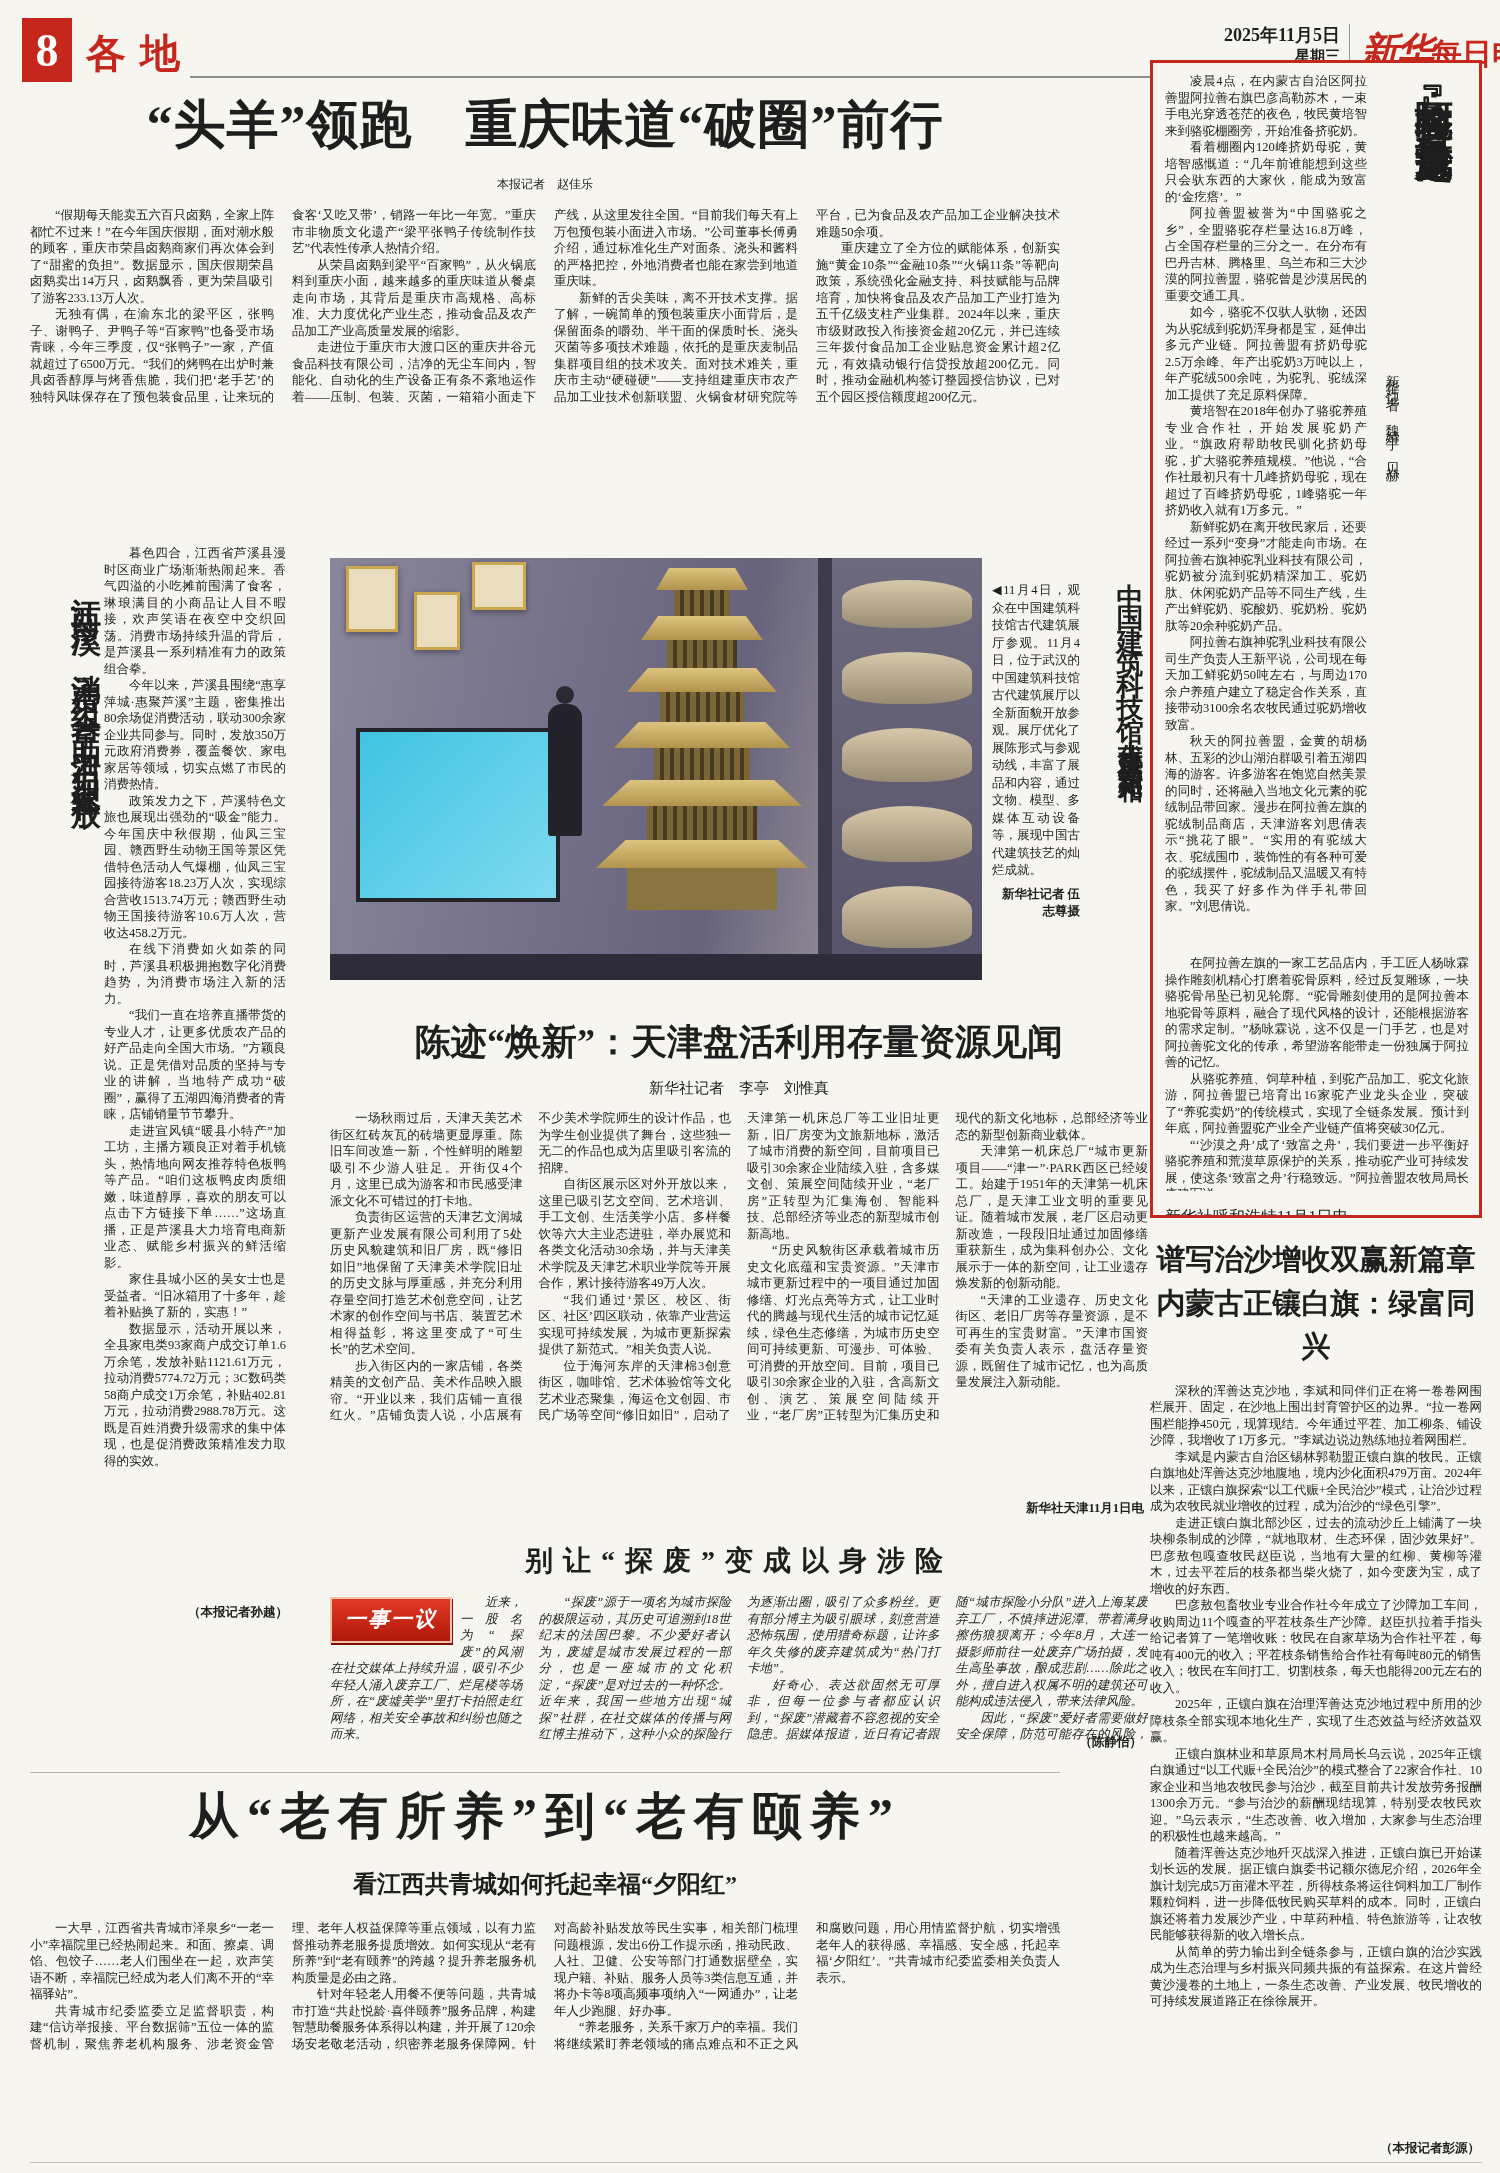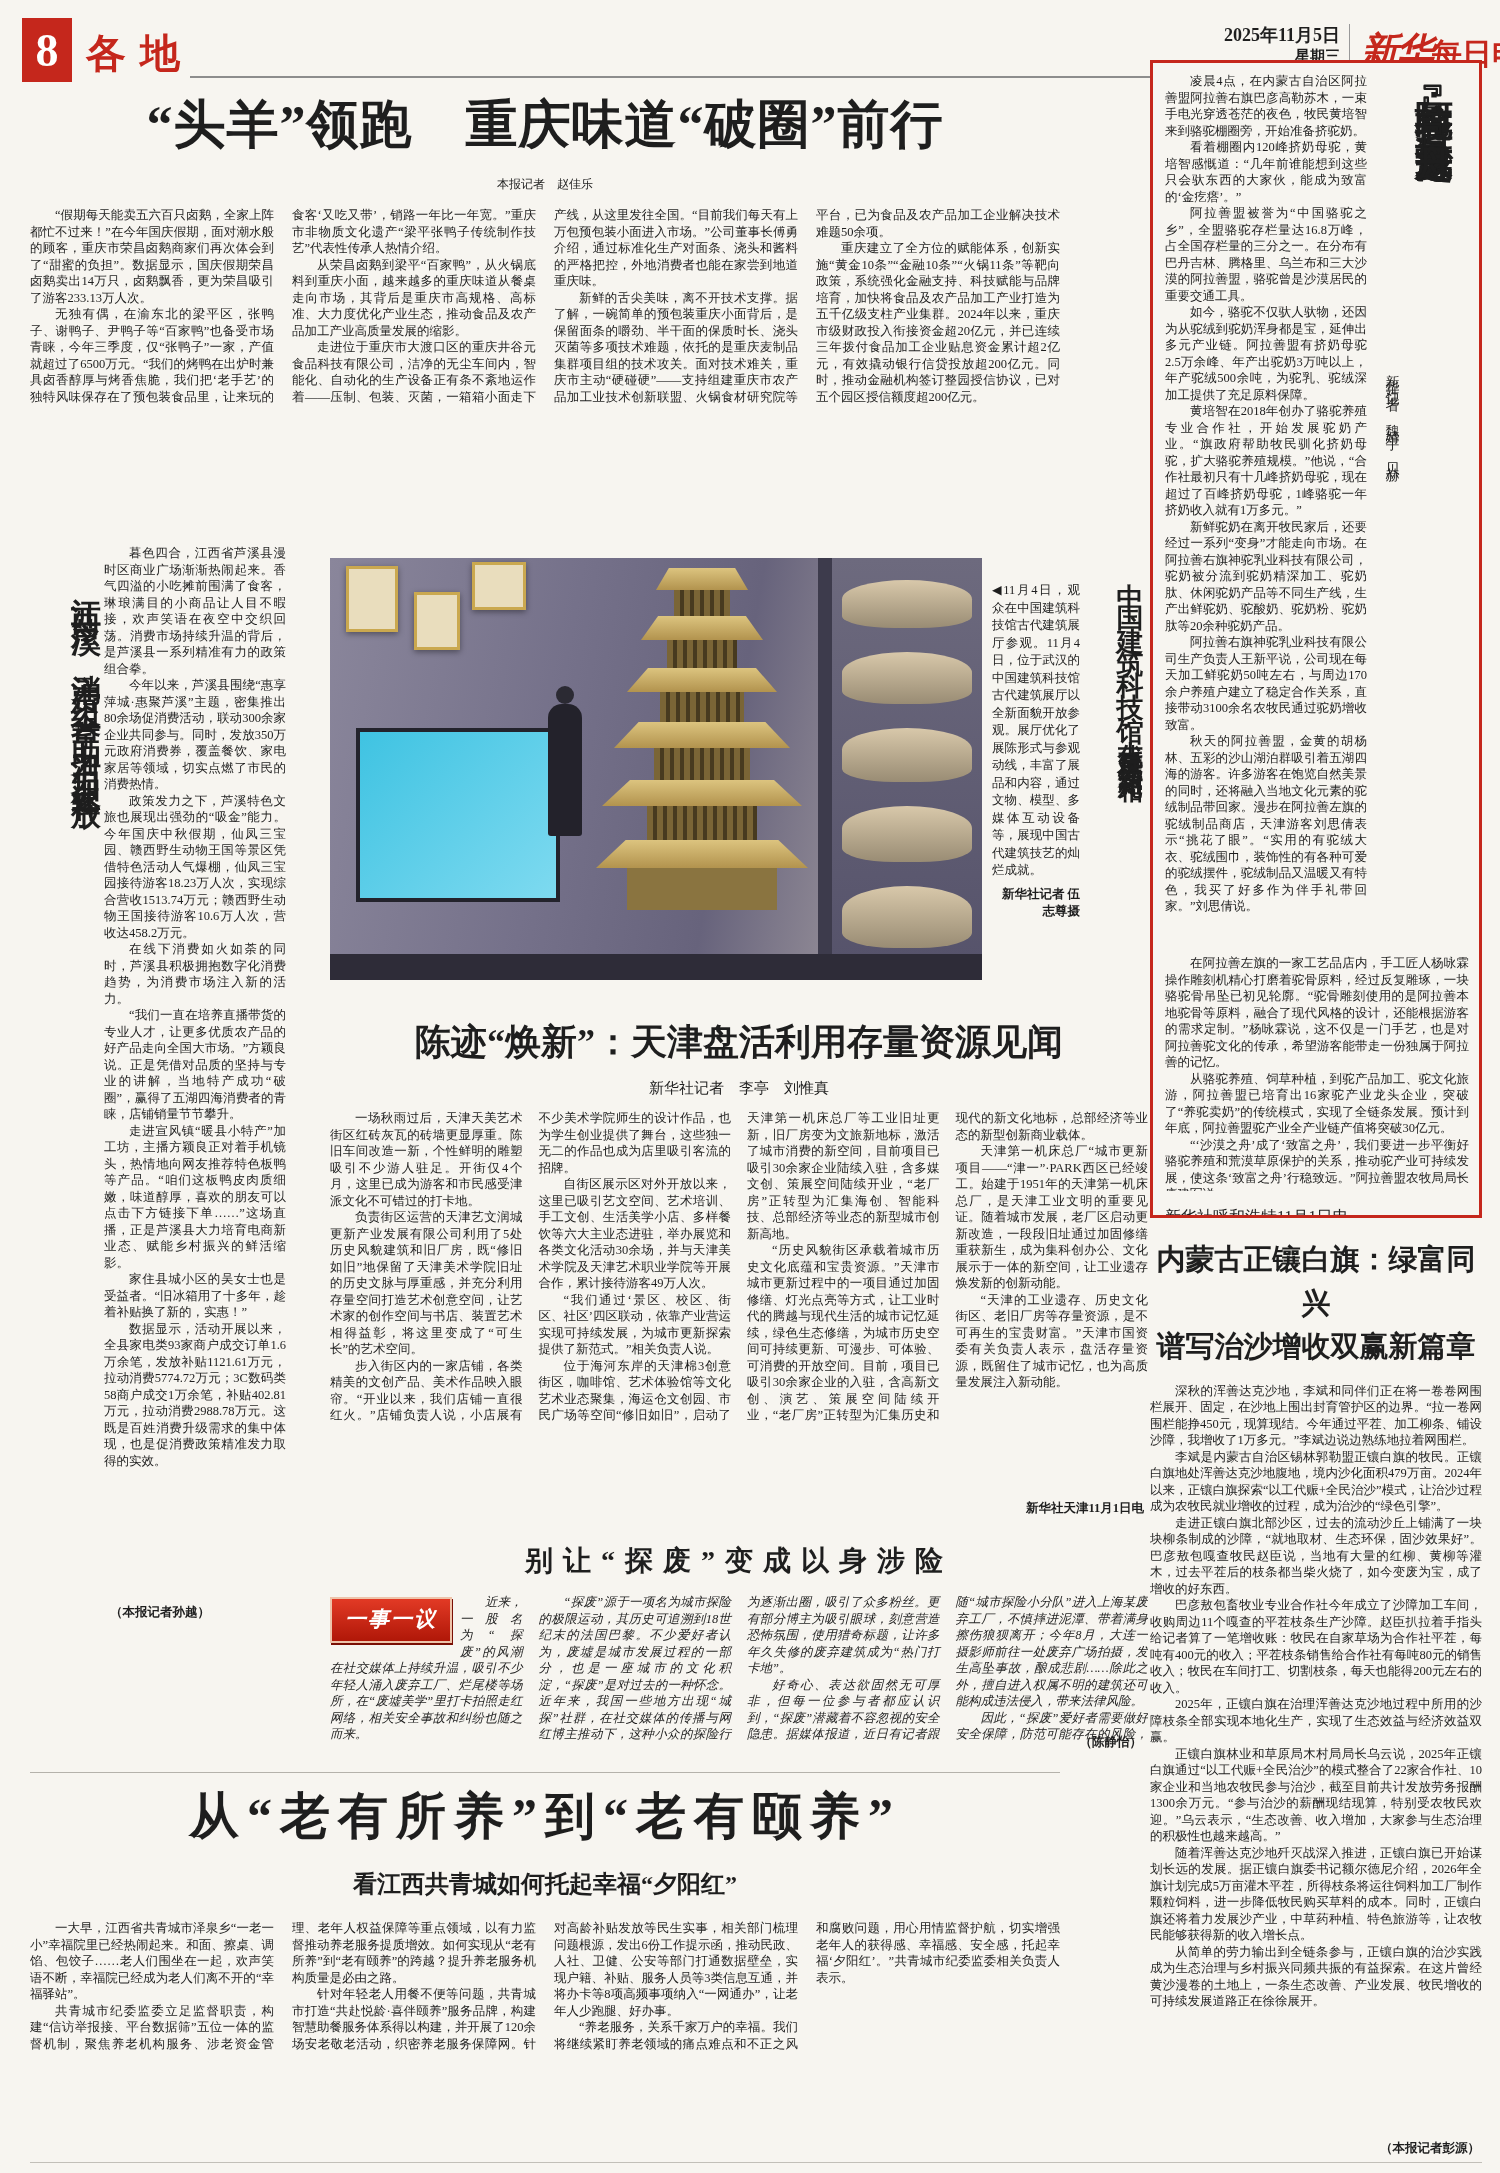--- a/index.html
+++ b/index.html
@@ -14,21 +14,21 @@
   .dateblock .d1{font-size:18px;} .dateblock .d2{font-size:15px;}
   .mast-div{position:absolute;left:1349px;top:24px;width:1px;height:46px;background:#999;}
   .masthead{position:absolute;left:1360px;top:26px;color:#c5271c;white-space:nowrap;}
   .masthead .script{font-size:38px;font-weight:bold;font-style:italic;letter-spacing:-2px;}
   .masthead .rest{font-size:30px;font-weight:bold;}
   
   .para{margin:0;text-indent:2em;text-align:justify;}
   .body-sm{font-size:12.5px;line-height:1.32;}
   .headline{font-weight:bold;text-align:center;}
   .byline{text-align:center;}
-  .sig{margin:0;text-align:left;font-weight:bold;}
+  .sig{margin:0;text-align:right;font-weight:bold;}
   
   .main-art{position:absolute;left:30px;top:90px;width:1030px;height:345px;overflow:hidden;}
   .main-art .headline{font-size:52px;letter-spacing:1px;margin:0 0 16px 0;}
   .main-art .byline{font-size:12px;margin:0 0 14px 0;}
   .main-cols{column-count:4;column-gap:18px;height:212px;overflow:hidden;}
   
   .camel{position:absolute;left:1150px;top:60px;width:332px;height:1158px;border:3px solid #c5271c;
          box-sizing:border-box;padding:10px 10px 8px 12px;overflow:hidden;background:#f7f5f0;}
   .camel-top{display:flex;height:874px;overflow:hidden;}
   .camel-body{width:202px;overflow:hidden;}
@@ -233,22 +233,22 @@
     <div class="subhead">看江西共青城如何托起幸福“夕阳红”</div>
     <div class="gqc-cols body-sm">
         <p class="para">一大早，江西省共青城市泽泉乡“一老一小”幸福院里已经热闹起来。和面、擦桌、调馅、包饺子……老人们围坐在一起，欢声笑语不断，幸福院已经成为老人们离不开的“幸福驿站”。</p>
         <p class="para">共青城市纪委监委立足监督职责，构建“信访举报接、平台数据筛”五位一体的监督机制，聚焦养老机构服务、涉老资金管理、老年人权益保障等重点领域，以有力监督推动养老服务提质增效。如何实现从“老有所养”到“老有颐养”的跨越？提升养老服务机构质量是必由之路。</p>
         <p class="para">针对年轻老人用餐不便等问题，共青城市打造“共赴悦龄·喜伴颐养”服务品牌，构建智慧助餐服务体系得以构建，并开展了120余场安老敬老活动，织密养老服务保障网。针对高龄补贴发放等民生实事，相关部门梳理问题根源，发出6份工作提示函，推动民政、人社、卫健、公安等部门打通数据壁垒，实现户籍、补贴、服务人员等3类信息互通，并将办卡等8项高频事项纳入“一网通办”，让老年人少跑腿、好办事。</p>
         <p class="para">“养老服务，关系千家万户的幸福。我们将继续紧盯养老领域的痛点难点和不正之风和腐败问题，用心用情监督护航，切实增强老年人的获得感、幸福感、安全感，托起幸福‘夕阳红’。”共青城市纪委监委相关负责人表示。</p>
       </div>
   </div>
 
   <div class="baiqi">
+    <h2 class="headline">谱写治沙增收双赢新篇章</h2>
     <h2 class="headline">内蒙古正镶白旗：绿富同兴</h2>
-    <h2 class="headline">谱写治沙增收双赢新篇章</h2>
     <div class="bq-body body-sm">
         <p class="para">深秋的浑善达克沙地，李斌和同伴们正在将一卷卷网围栏展开、固定，在沙地上围出封育管护区的边界。“拉一卷网围栏能挣450元，现算现结。今年通过平茬、加工柳条、铺设沙障，我增收了1万多元。”李斌边说边熟练地拉着网围栏。</p>
         <p class="para">李斌是内蒙古自治区锡林郭勒盟正镶白旗的牧民。正镶白旗地处浑善达克沙地腹地，境内沙化面积479万亩。2024年以来，正镶白旗探索“以工代赈+全民治沙”模式，让治沙过程成为农牧民就业增收的过程，成为治沙的“绿色引擎”。</p>
         <p class="para">走进正镶白旗北部沙区，过去的流动沙丘上铺满了一块块柳条制成的沙障，“就地取材、生态环保，固沙效果好”。巴彦敖包嘎查牧民赵臣说，当地有大量的红柳、黄柳等灌木，过去平茬后的枝条都当柴火烧了，如今变废为宝，成了增收的好东西。</p>
         <p class="para">巴彦敖包畜牧业专业合作社今年成立了沙障加工车间，收购周边11个嘎查的平茬枝条生产沙障。赵臣扒拉着手指头给记者算了一笔增收账：牧民在自家草场为合作社平茬，每吨有400元的收入；平茬枝条销售给合作社有每吨80元的销售收入；牧民在车间打工、切割枝条，每天也能得200元左右的收入。</p>
         <p class="para">2025年，正镶白旗在治理浑善达克沙地过程中所用的沙障枝条全部实现本地化生产，实现了生态效益与经济效益双赢。</p>
         <p class="para">正镶白旗林业和草原局木村局局长乌云说，2025年正镶白旗通过“以工代赈+全民治沙”的模式整合了22家合作社、10家企业和当地农牧民参与治沙，截至目前共计发放劳务报酬1300余万元。“参与治沙的薪酬现结现算，特别受农牧民欢迎。”乌云表示，“生态改善、收入增加，大家参与生态治理的积极性也越来越高。”</p>
         <p class="para">随着浑善达克沙地歼灭战深入推进，正镶白旗已开始谋划长远的发展。据正镶白旗委书记额尔德尼介绍，2026年全旗计划完成5万亩灌木平茬，所得枝条将运往饲料加工厂制作颗粒饲料，进一步降低牧民购买草料的成本。同时，正镶白旗还将着力发展沙产业，中草药种植、特色旅游等，让农牧民能够获得新的收入增长点。</p>
         <p class="para">从简单的劳力输出到全链条参与，正镶白旗的治沙实践成为生态治理与乡村振兴同频共振的有益探索。在这片曾经黄沙漫卷的土地上，一条生态改善、产业发展、牧民增收的可持续发展道路正在徐徐展开。</p>
       </div>

